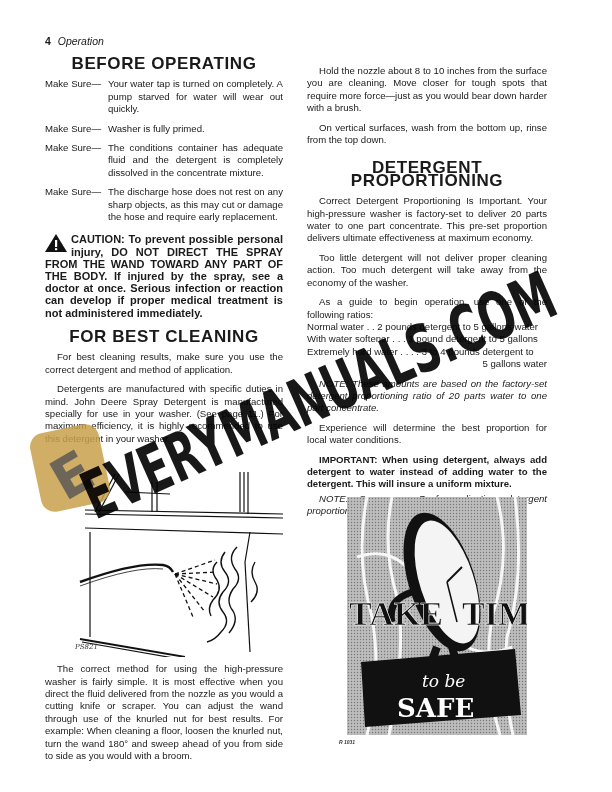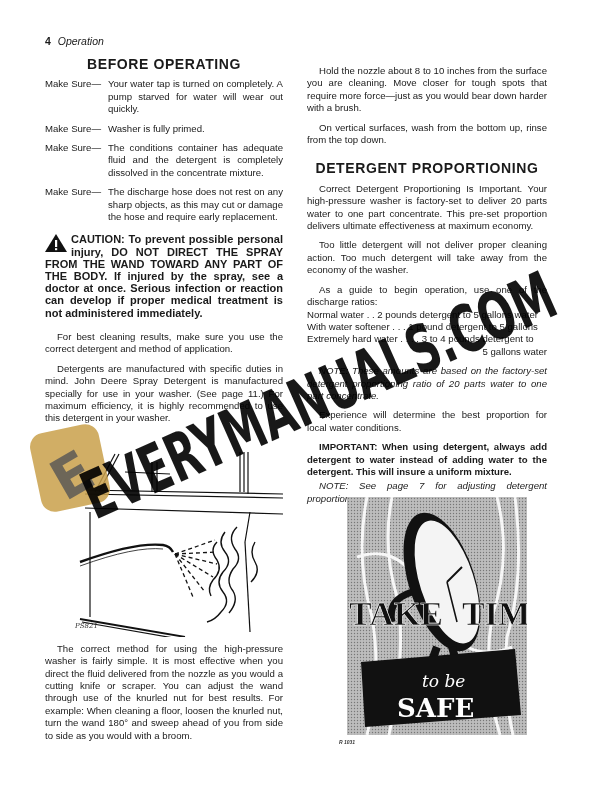--- a/index.html
+++ b/index.html
@@ -4,21 +4,21 @@
 <style>
   html,body{margin:0;padding:0;background:#fff;}
   body{width:612px;height:792px;position:relative;overflow:hidden;font-family:"Liberation Sans",sans-serif;color:#1a1a1a;}
   .page{position:absolute;left:0;top:0;width:612px;height:792px;}
   .hdr{position:absolute;left:45px;top:35px;font-size:10.5px;}
   .hdr b{font-weight:bold;margin-right:4px;}
   .hdr i{font-style:italic;}
   .col{position:absolute;font-size:9.6px;line-height:12.4px;}
   .left{left:45px;top:58px;width:238px;}
   .right{left:307px;top:65px;width:240px;}
-  h2{font-size:14px;font-weight:bold;text-align:center;letter-spacing:0.6px;margin:0 0 8px 0;}
+  h2{font-size:17px;font-weight:bold;text-align:center;letter-spacing:0.6px;margin:0 0 8px 0;}
   p{margin:0 0 7px 0;text-align:justify;}
   p.ind{text-indent:12px;}
   .ms{display:flex;margin-bottom:7px;}
   .ms .lbl{white-space:nowrap;width:63px;flex:none;}
   .ms .txt{text-align:justify;flex:1;}
   .caution{font-weight:bold;text-align:justify;margin:10px 0 12px 0;font-size:11px;line-height:12.2px;}
   .caution .tri{float:left;width:22px;height:18px;margin:1px 4px 0 0;}
   .fig1{position:relative;width:238px;height:205px;margin:4px 0 6px 0;}
   .fig-label{position:absolute;left:30px;bottom:4px;font-family:"DejaVu Serif",serif;font-style:italic;font-size:7px;color:#333;}
   .ratio{display:block;margin:0;}
@@ -60,20 +60,21 @@
 
     <div class="caution">
       <svg class="tri" viewBox="0 0 22 18">
         <polygon points="11,0 22,18 0,18" fill="#111"></polygon>
         <rect x="10" y="6" width="2.2" height="7" fill="#fff"></rect>
         <rect x="10" y="14.2" width="2.2" height="2" fill="#fff"></rect>
       </svg>
       <span>CAUTION: To prevent possible personal injury, DO NOT DIRECT THE SPRAY FROM THE WAND TOWARD ANY PART OF THE BODY. If injured by the spray, see a doctor at once. Serious infection or reaction can develop if proper medical treatment is not administered immediately.</span>
     </div>
 
+    <h2>FOR BEST CLEANING</h2>
     <p class="ind">For best cleaning results, make sure you use the correct detergent and method of application.</p>
     <p class="ind">Detergents are manufactured with specific duties in mind. John Deere Spray Detergent is manufactured specially for use in your washer. (See page 11.) For maximum efficiency, it is highly recommended to use this detergent in your washer.</p>
 
     <div class="fig1">
       <svg width="238" height="205" viewBox="0 0 238 205">
         <g stroke="#111" fill="none" stroke-width="1.2">
           <line x1="40" y1="58" x2="238" y2="62"></line>
           <line x1="40" y1="62" x2="238" y2="66"></line>
           <line x1="40" y1="76" x2="238" y2="82"></line>
           <line x1="195" y1="20" x2="195" y2="60"></line>
@@ -112,21 +113,21 @@
 
     <p class="ind">The correct method for using the high-pressure washer is fairly simple. It is most effective when you direct the fluid delivered from the nozzle as you would a cutting knife or scraper. You can adjust the wand through use of the knurled nut for best results. For example: When cleaning a floor, loosen the knurled nut, turn the wand 180° and sweep ahead of you from side to side as you would with a broom.</p>
   </div>
 
   <div class="col right">
     <p class="ind">Hold the nozzle about 8 to 10 inches from the surface you are cleaning. Move closer for tough spots that require more force—just as you would bear down harder with a brush.</p>
     <p class="ind">On vertical surfaces, wash from the bottom up, rinse from the top down.</p>
     <h2 style="margin-top:16px">DETERGENT PROPORTIONING</h2>
     <p class="ind">Correct Detergent Proportioning Is Important. Your high-pressure washer is factory-set to deliver 20 parts water to one part concentrate. This pre-set proportion delivers ultimate effectiveness at maximum economy.</p>
     <p class="ind">Too little detergent will not deliver proper cleaning action. Too much detergent will take away from the economy of the washer.</p>
-    <p class="ind" style="margin-bottom:0">As a guide to begin operation, use one of the discharge ratios:</p>
+    <p class="ind" style="margin-bottom:0">As a guide to begin operation, use one of the following ratios:</p>
     <div style="margin-bottom:7px;">
       <span class="ratio">Normal water . . 2 pounds detergent to 5 gallons water</span>
       <span class="ratio">With water softener . . . 1 pound detergent to 5 gallons</span>
       <span class="ratio">Extremely hard water . . . . 3 to 4 pounds detergent to</span>
       <span class="ratio r">5 gallons water</span>
     </div>
     <p class="note">NOTE: These amounts are based on the factory-set detergent proportioning ratio of 20 parts water to one part concentrate.</p>
     <p class="ind">Experience will determine the best proportion for local water conditions.</p>
     <p class="imp">IMPORTANT: When using detergent, always add detergent to water instead of adding water to the detergent. This will insure a uniform mixture.</p>
     <p class="note">NOTE: See page 7 for adjusting detergent proportioner.</p>

